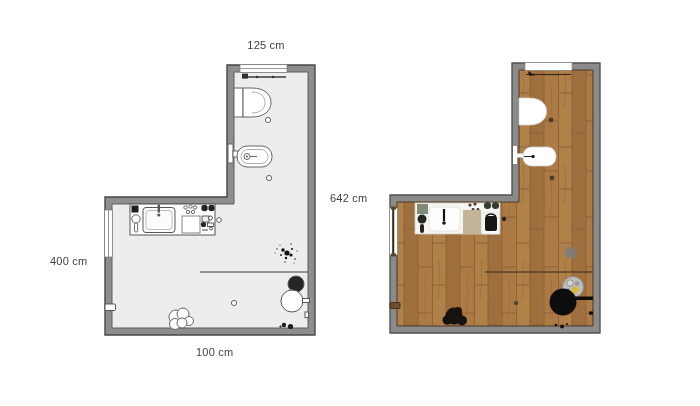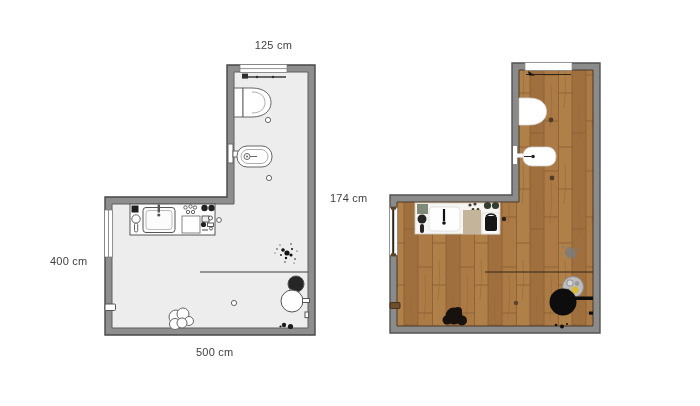--- a/index.html
+++ b/index.html
@@ -14,24 +14,24 @@
   svg{position:absolute;overflow:visible;}
   .wall{fill:var(--wall,#8e8e8e);stroke:var(--wall_outline,#474747);stroke-width:1.4;}
   .floor-plain{fill:var(--floor_plain,#ededed);stroke:#5e5e5e;stroke-width:1;}
   .floor-wood{stroke:#4b3a26;stroke-width:1;}
   .fx{fill:#fff;stroke:#666;stroke-width:1;}
   .fx-thin{fill:none;stroke:#999;stroke-width:0.8;}
 </style>
 </head>
 <body>
 
-<div class="dim-label" style="left:240px;top:39px;width:52px;text-align:right">125 cm</div>
-<div class="dim-label" style="left:330px;top:192px">174 cm</div>
+<div class="dim-label" style="left:240px;top:39px;width:52px;text-align:center">125 cm</div>
+<div class="dim-label" style="left:330px;top:192px">642 cm</div>
 <div class="dim-label" style="left:50px;top:255px">400 cm</div>
-<div class="dim-label" style="left:196px;top:346px">500 cm</div>
+<div class="dim-label" style="left:196px;top:346px">100 cm</div>
 
 <svg width="210" height="270" viewBox="0 0 210 270" style="left:105px;top:65px">
   <path class="wall" d="M122,0 H210 V270 H0 V132 H122 Z"></path>
   <path class="floor-plain" d="M129,7 H203 V263 H7 V139 H129 Z"></path>
 
   <g>
     <rect x="135" y="-0.4" width="47" height="7.8" fill="#fff" stroke="#777" stroke-width="0.7"></rect>
     <line x1="135" y1="3.6" x2="182" y2="3.6" stroke="#777" stroke-width="0.8"></line>
   </g>
 

